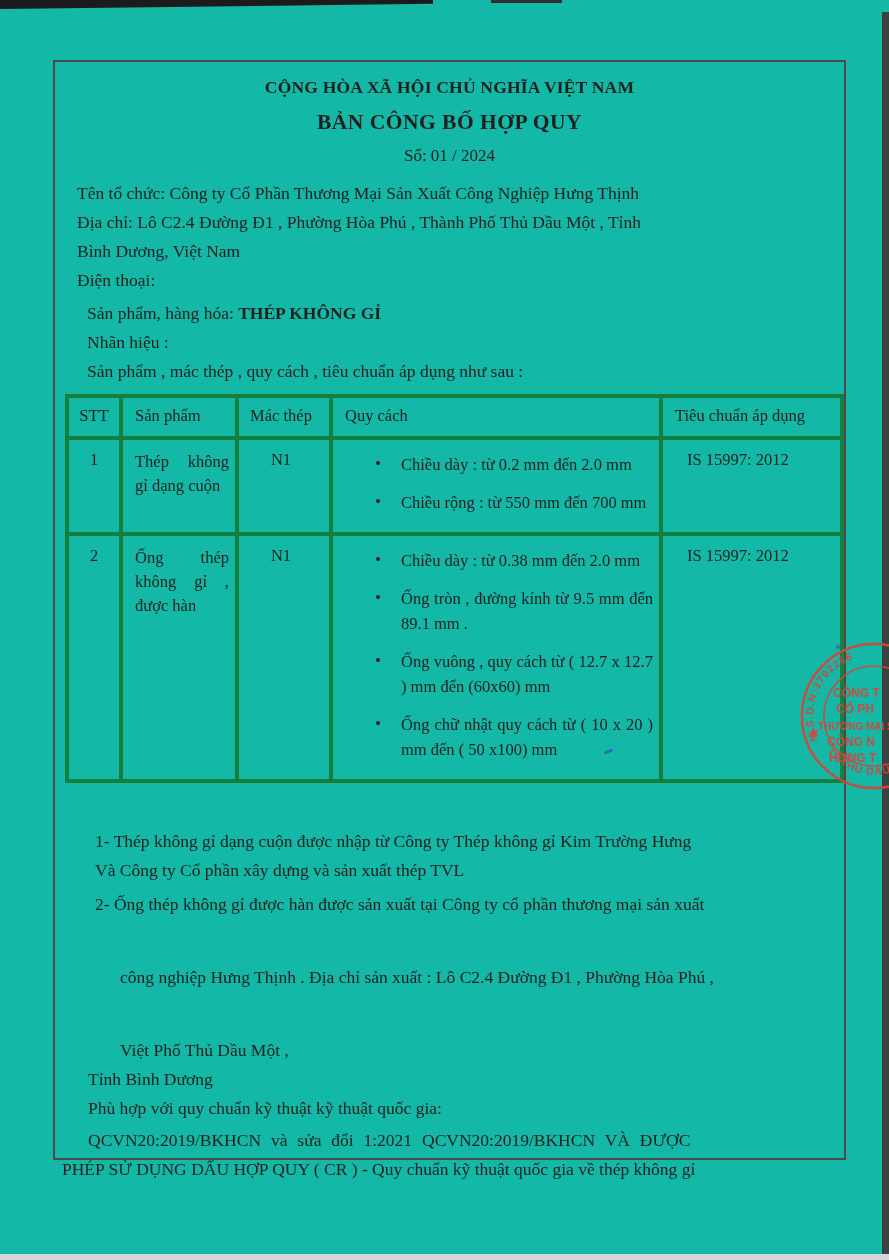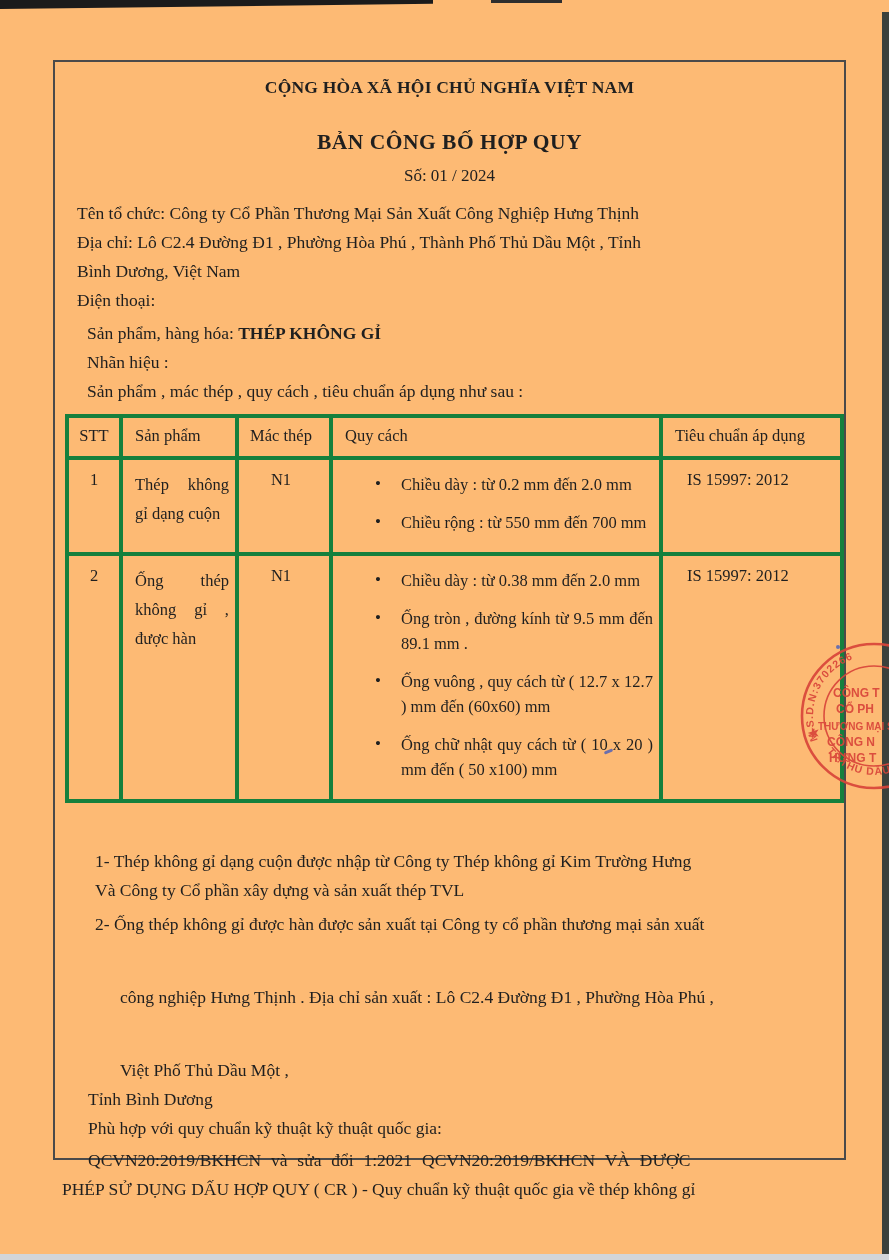--- a/index.html
+++ b/index.html
@@ -1,53 +1,53 @@
 <!DOCTYPE html>
 <html><head>
 <meta charset="utf-8">
 <style>
   html,body { margin:0; padding:0; background:#e8e8e6; }
   .page {
     position:relative; width:889px; height:1260px; overflow:hidden;
-    background:#fdba74; font-family:"Liberation Serif", serif; color:#1f1f1f;
+    background:#14b8a6; font-family:"Liberation Serif", serif; color:#1f1f1f;
     margin:0 auto;
   }
   
   .scan-bar-top    { position:absolute; left:0; top:0; width:433px; height:9px; background:#1b1b1b;
                      clip-path:polygon(0 0,100% 0,100% 42%,0 100%); }
   .scan-bar-top2   { position:absolute; left:491px; top:0; width:71px; height:3px; background:#2e2e2e; }
   .scan-bar-right  { position:absolute; left:882px; top:12px; width:7px; height:1244px; background:#3b413c; }
   .scan-strip-bottom { position:absolute; left:0; top:1254px; width:889px; height:6px; background:#d2d5d9; }
   .ink-mark { position:absolute; background:#3a55c0; opacity:.75; border-radius:2px; }
   .ink1 { left:604px; top:750px; width:9px; height:3px; transform:rotate(-22deg); }
   .ink2 { left:836px; top:645px; width:4px; height:4px; border-radius:50%; }
 
   
   .frame { position:absolute; left:53px; top:60px; width:793px; height:1100px;
            border:2px solid #4a4a4a; box-sizing:border-box; }
 
   .center { text-align:center; }
   .nat-title  { margin-top:15px; font-size:17.5px; font-weight:bold; letter-spacing:.2px; }
   .motto      { margin-top:3px;  font-size:17px;   font-weight:bold; }
   .motto .u   { display:inline-block; border-bottom:2.5px solid #262626; padding:0 3px 1px 13px; }
-  .doc-title  { margin-top:32px; font-size:21.5px; font-weight:bold; letter-spacing:.5px; }
+  .doc-title  { margin-top:12px; font-size:21.5px; font-weight:bold; letter-spacing:.5px; }
   .doc-number { margin-top:11px; font-size:17px; }
 
   .info  { margin-top:13px; padding:0 14px 0 22px; font-size:17.5px; line-height:29px; }
   .info2 { margin-top:4px; padding-left:32px; }
   .info2 b { font-size:17.5px; }
 
   table.spec-table { margin:8px 0 0 10px; border-collapse:collapse; table-layout:fixed;
                      width:775px; font-size:16.5px; }
   .spec-table th, .spec-table td { border:4px solid #15803d; vertical-align:top;
                      text-align:left; font-weight:normal; padding:6px 6px 4px 12px; }
   .spec-table thead th { height:32px; vertical-align:middle; padding-top:2px; }
   .spec-table .c-stt  { text-align:center; padding-left:2px; padding-right:2px; }
   .spec-table td.c-stt, .spec-table td.c-grade, .spec-table td.c-std { padding-top:10px; }
-  .spec-table td.c-prod { text-align:justify; padding-top:10px; line-height:29px; }
+  .spec-table td.c-prod { text-align:justify; padding-top:10px; line-height:24px; }
   .spec-table .c-grade { text-align:center; padding-left:0; }
   .spec-table td.c-spec { padding-left:0; padding-top:12px; }
   .spec-table td.c-std  { padding-left:24px;margin-left:40px; }
   tr.r1 { height:96px; } tr.r2 { height:235px; }
   .spec-item { position:relative; margin:0 0 13px 68px; width:252px; text-align:justify; line-height:25px; }
   .spec-item::before { content:"•"; position:absolute; left:-26px; top:-1px; font-size:17px; color:#1f1f1f; }
 
   .notes { margin-top:44px; font-size:17.5px; line-height:29px; padding-right:15px; }
   .n-l1  { padding-left:40px; }
   .n2a   { padding-left:40px; margin-top:5px; }

